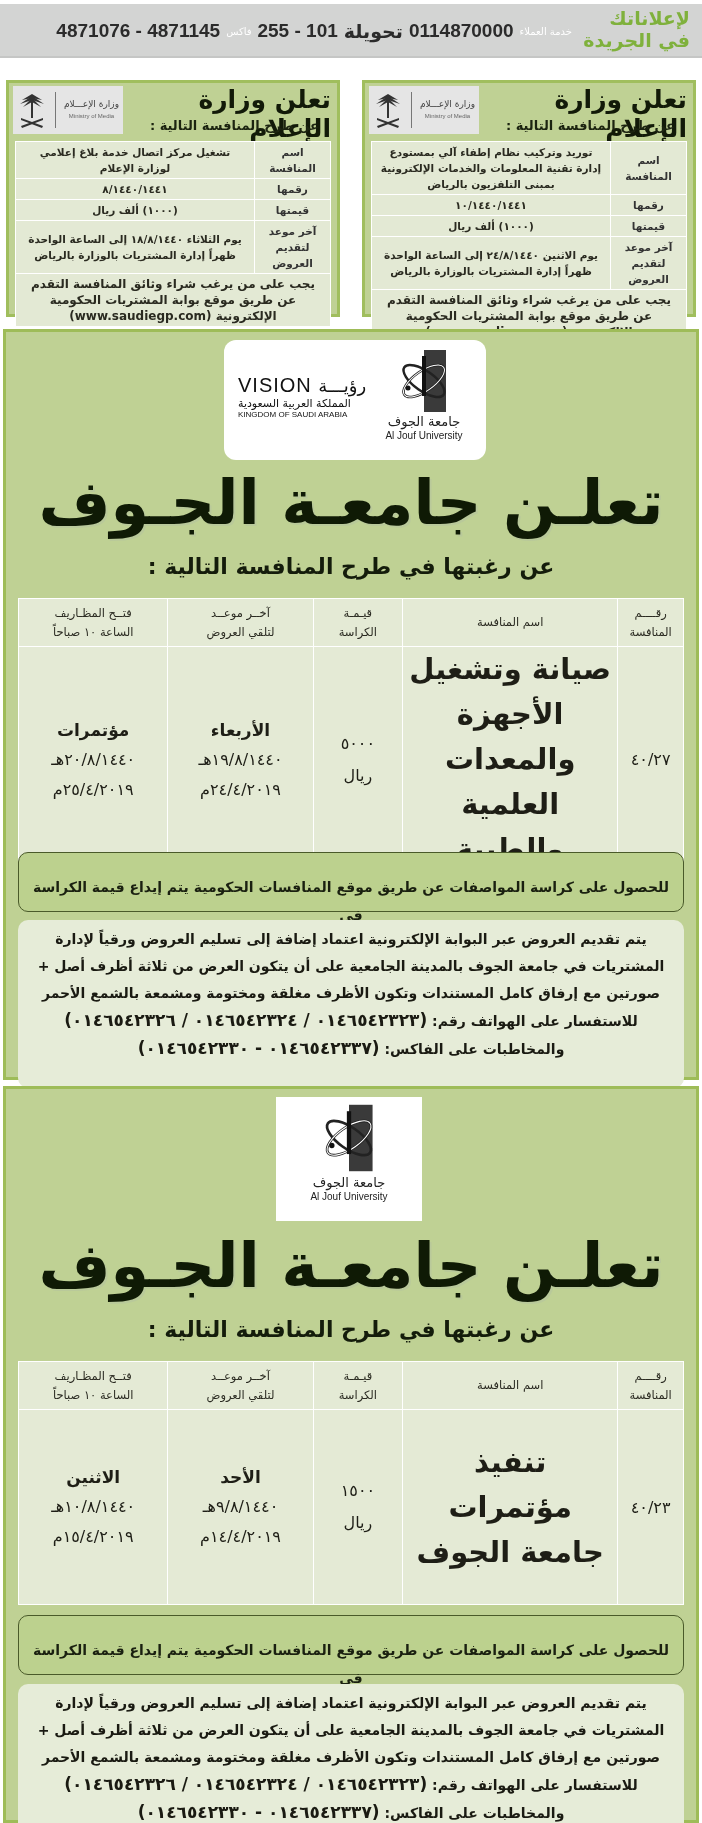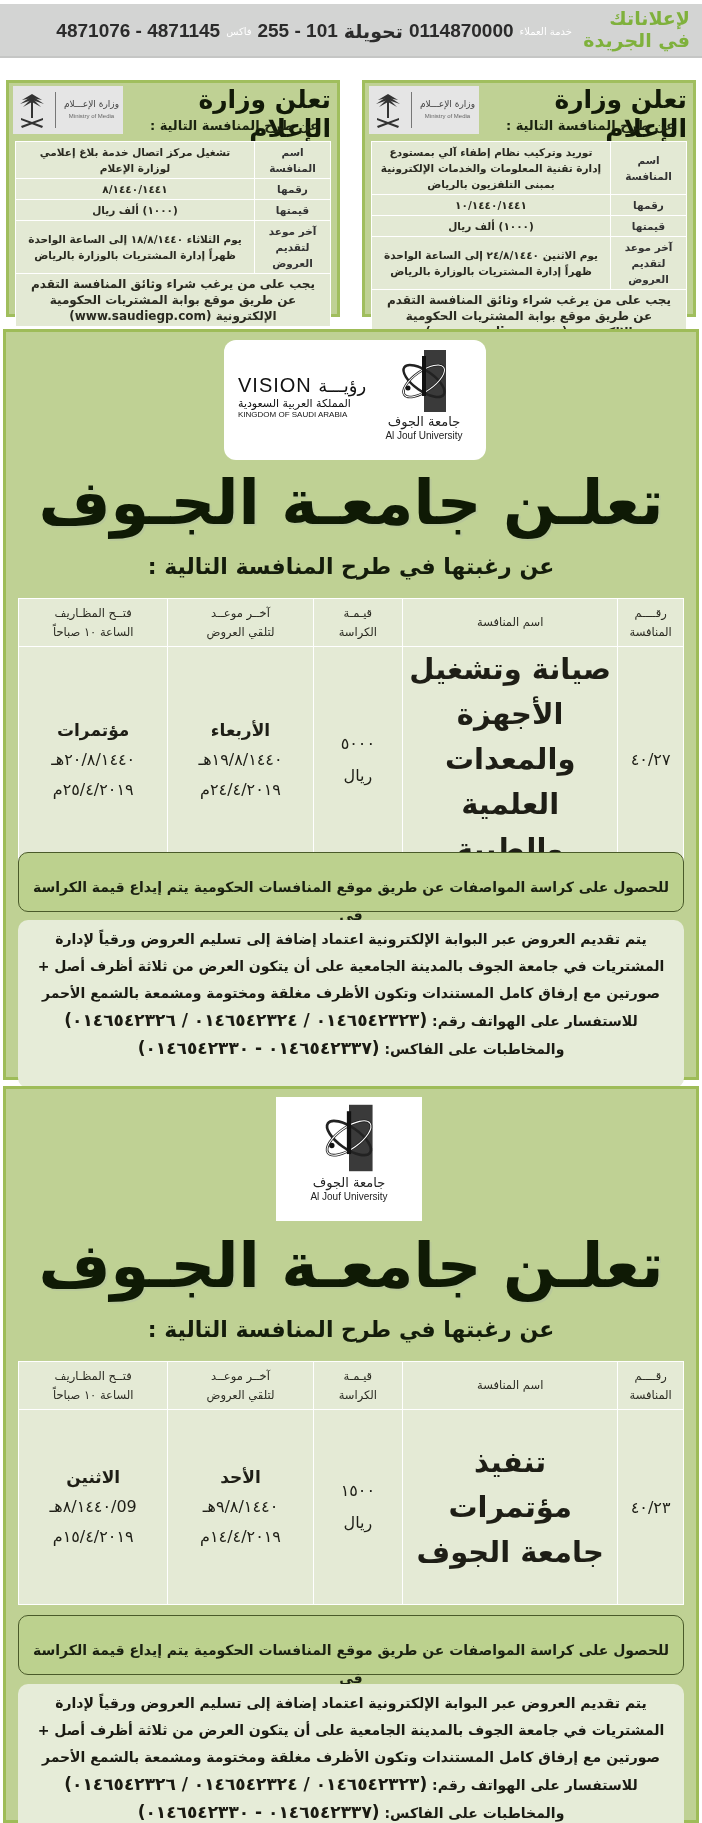--- a/index.html
+++ b/index.html
@@ -380,21 +380,21 @@
           <div>١٥٠٠</div>
           <div>ريال</div>
         </td>
         <td class="dt">
           <div class="day">الأحد</div>
           <div>٩/٨/١٤٤٠هـ</div>
           <div>١٤/٤/٢٠١٩م</div>
         </td>
         <td class="dt">
           <div class="day">الاثنين</div>
-          <div>09/٨/١٤٤٠هـ</div>
+          <div>١٠/٨/١٤٤٠هـ</div>
           <div>١٥/٤/٢٠١٩م</div>
         </td>
       </tr>
     </tbody>
   </table>
 
   <div class="note-box">
     <div>للحصول على كراسة المواصفات عن طريق موقع المنافسات الحكومية يتم إيداع قيمة الكراسة في</div>
     <div><span>الحساب الموحد عن طريق بوابة المشتريات الحكومية</span> <span class="url" dir="ltr">http://www.saudiegp.sa/</span></div>
   </div>

